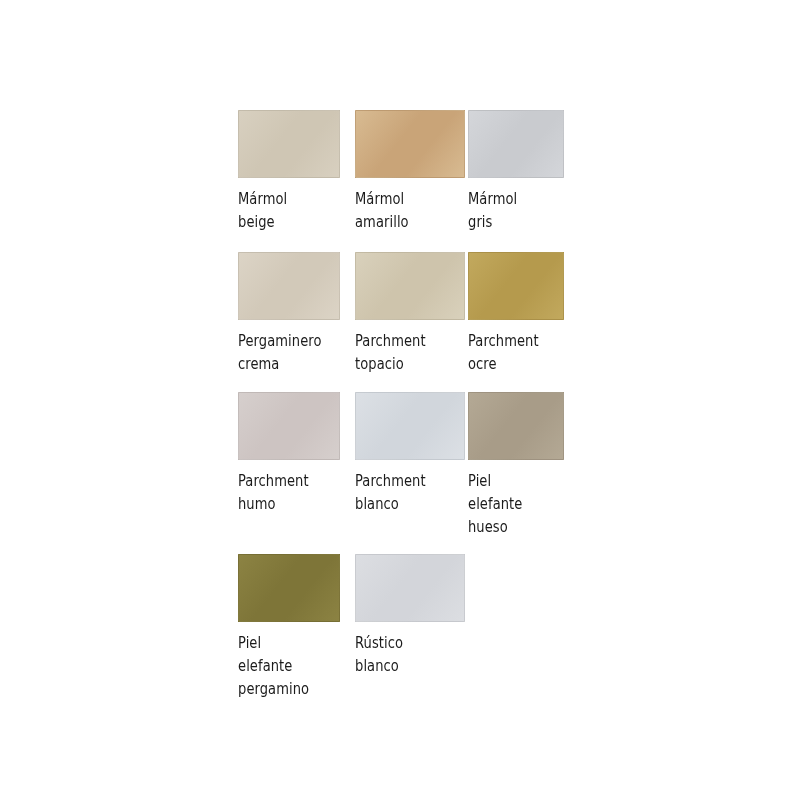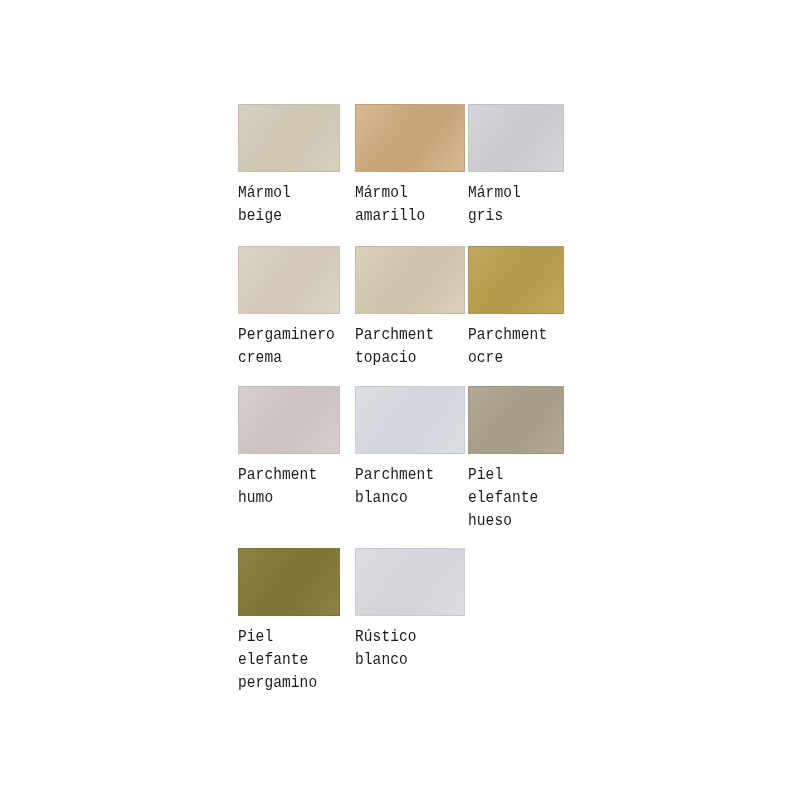--- a/index.html
+++ b/index.html
@@ -35,22 +35,21 @@
     overflow: hidden;
   }
 
   .row {
     position: relative;
     width: 340px;
   }
 
   .cell {
     position: absolute;
-    top: 0;
-    font-family: Liberation Mono, monospace;
+    top: 6px;
   }
 
   .swatch {
     display: block;
     height: 68px;
     border: 1px solid rgba(0,0,0,0.06);
     box-sizing: border-box;
     background-repeat: no-repeat;
     background-size: 100% 100%;
   }

